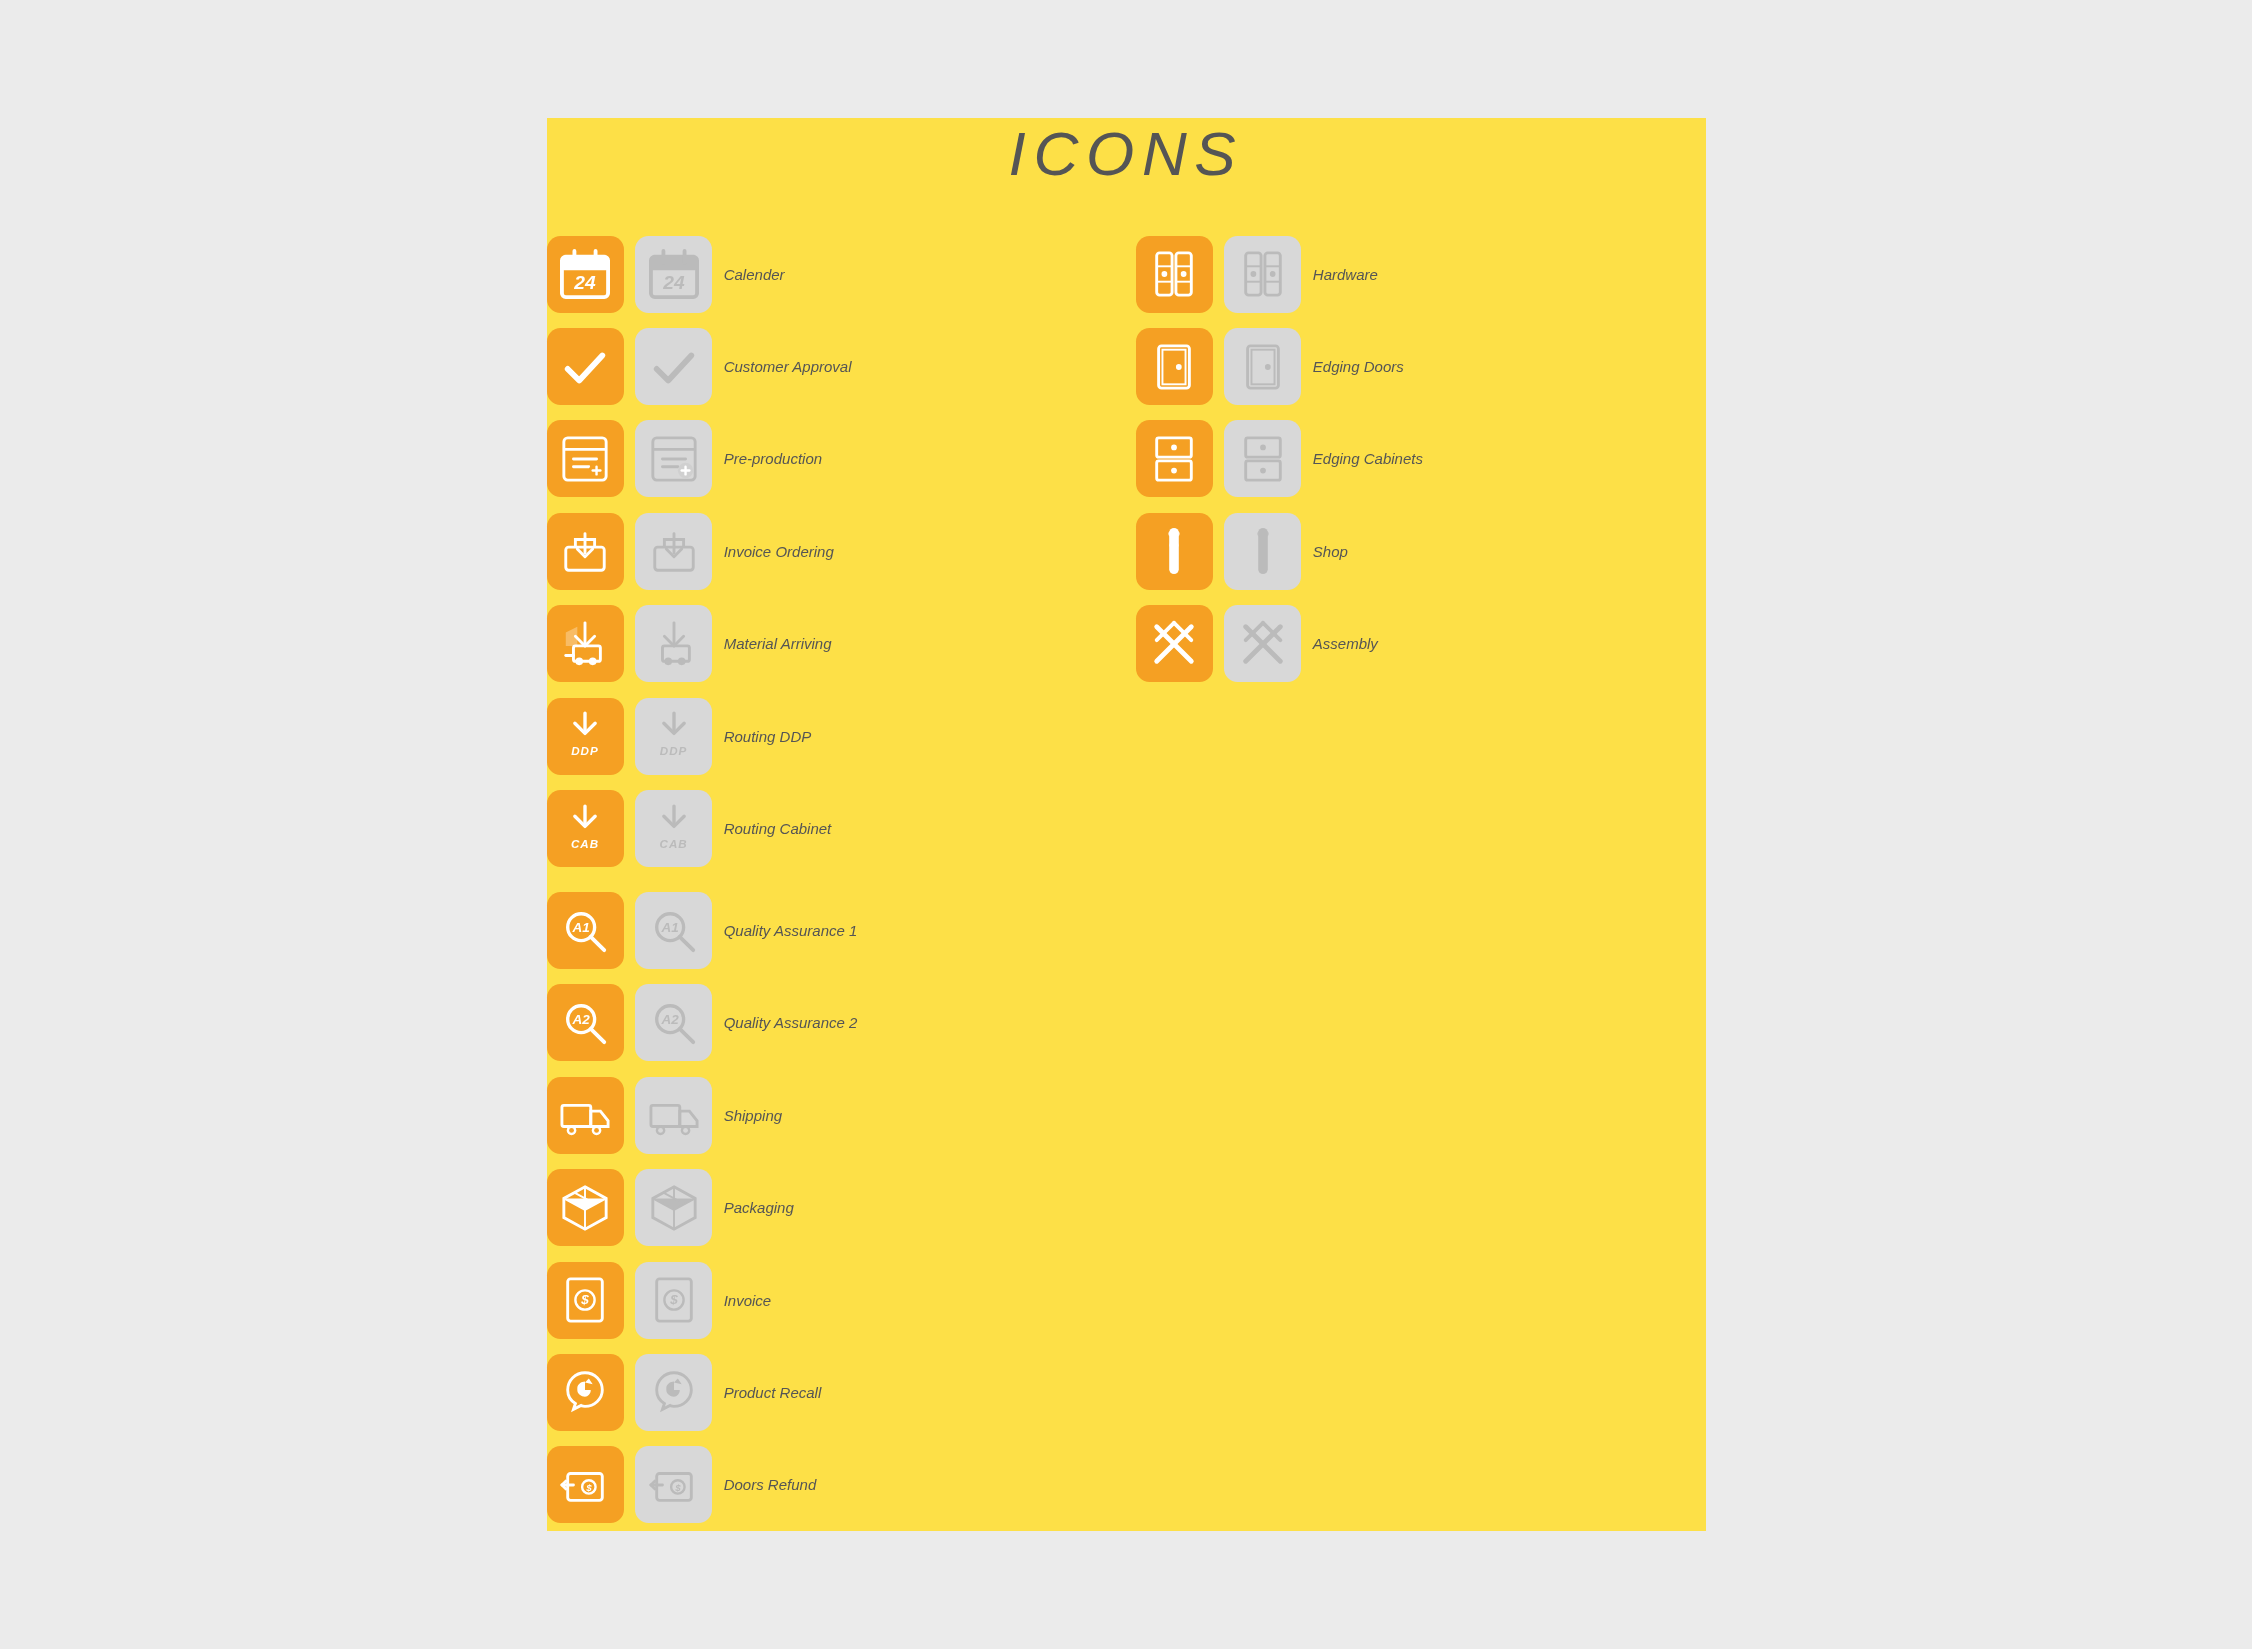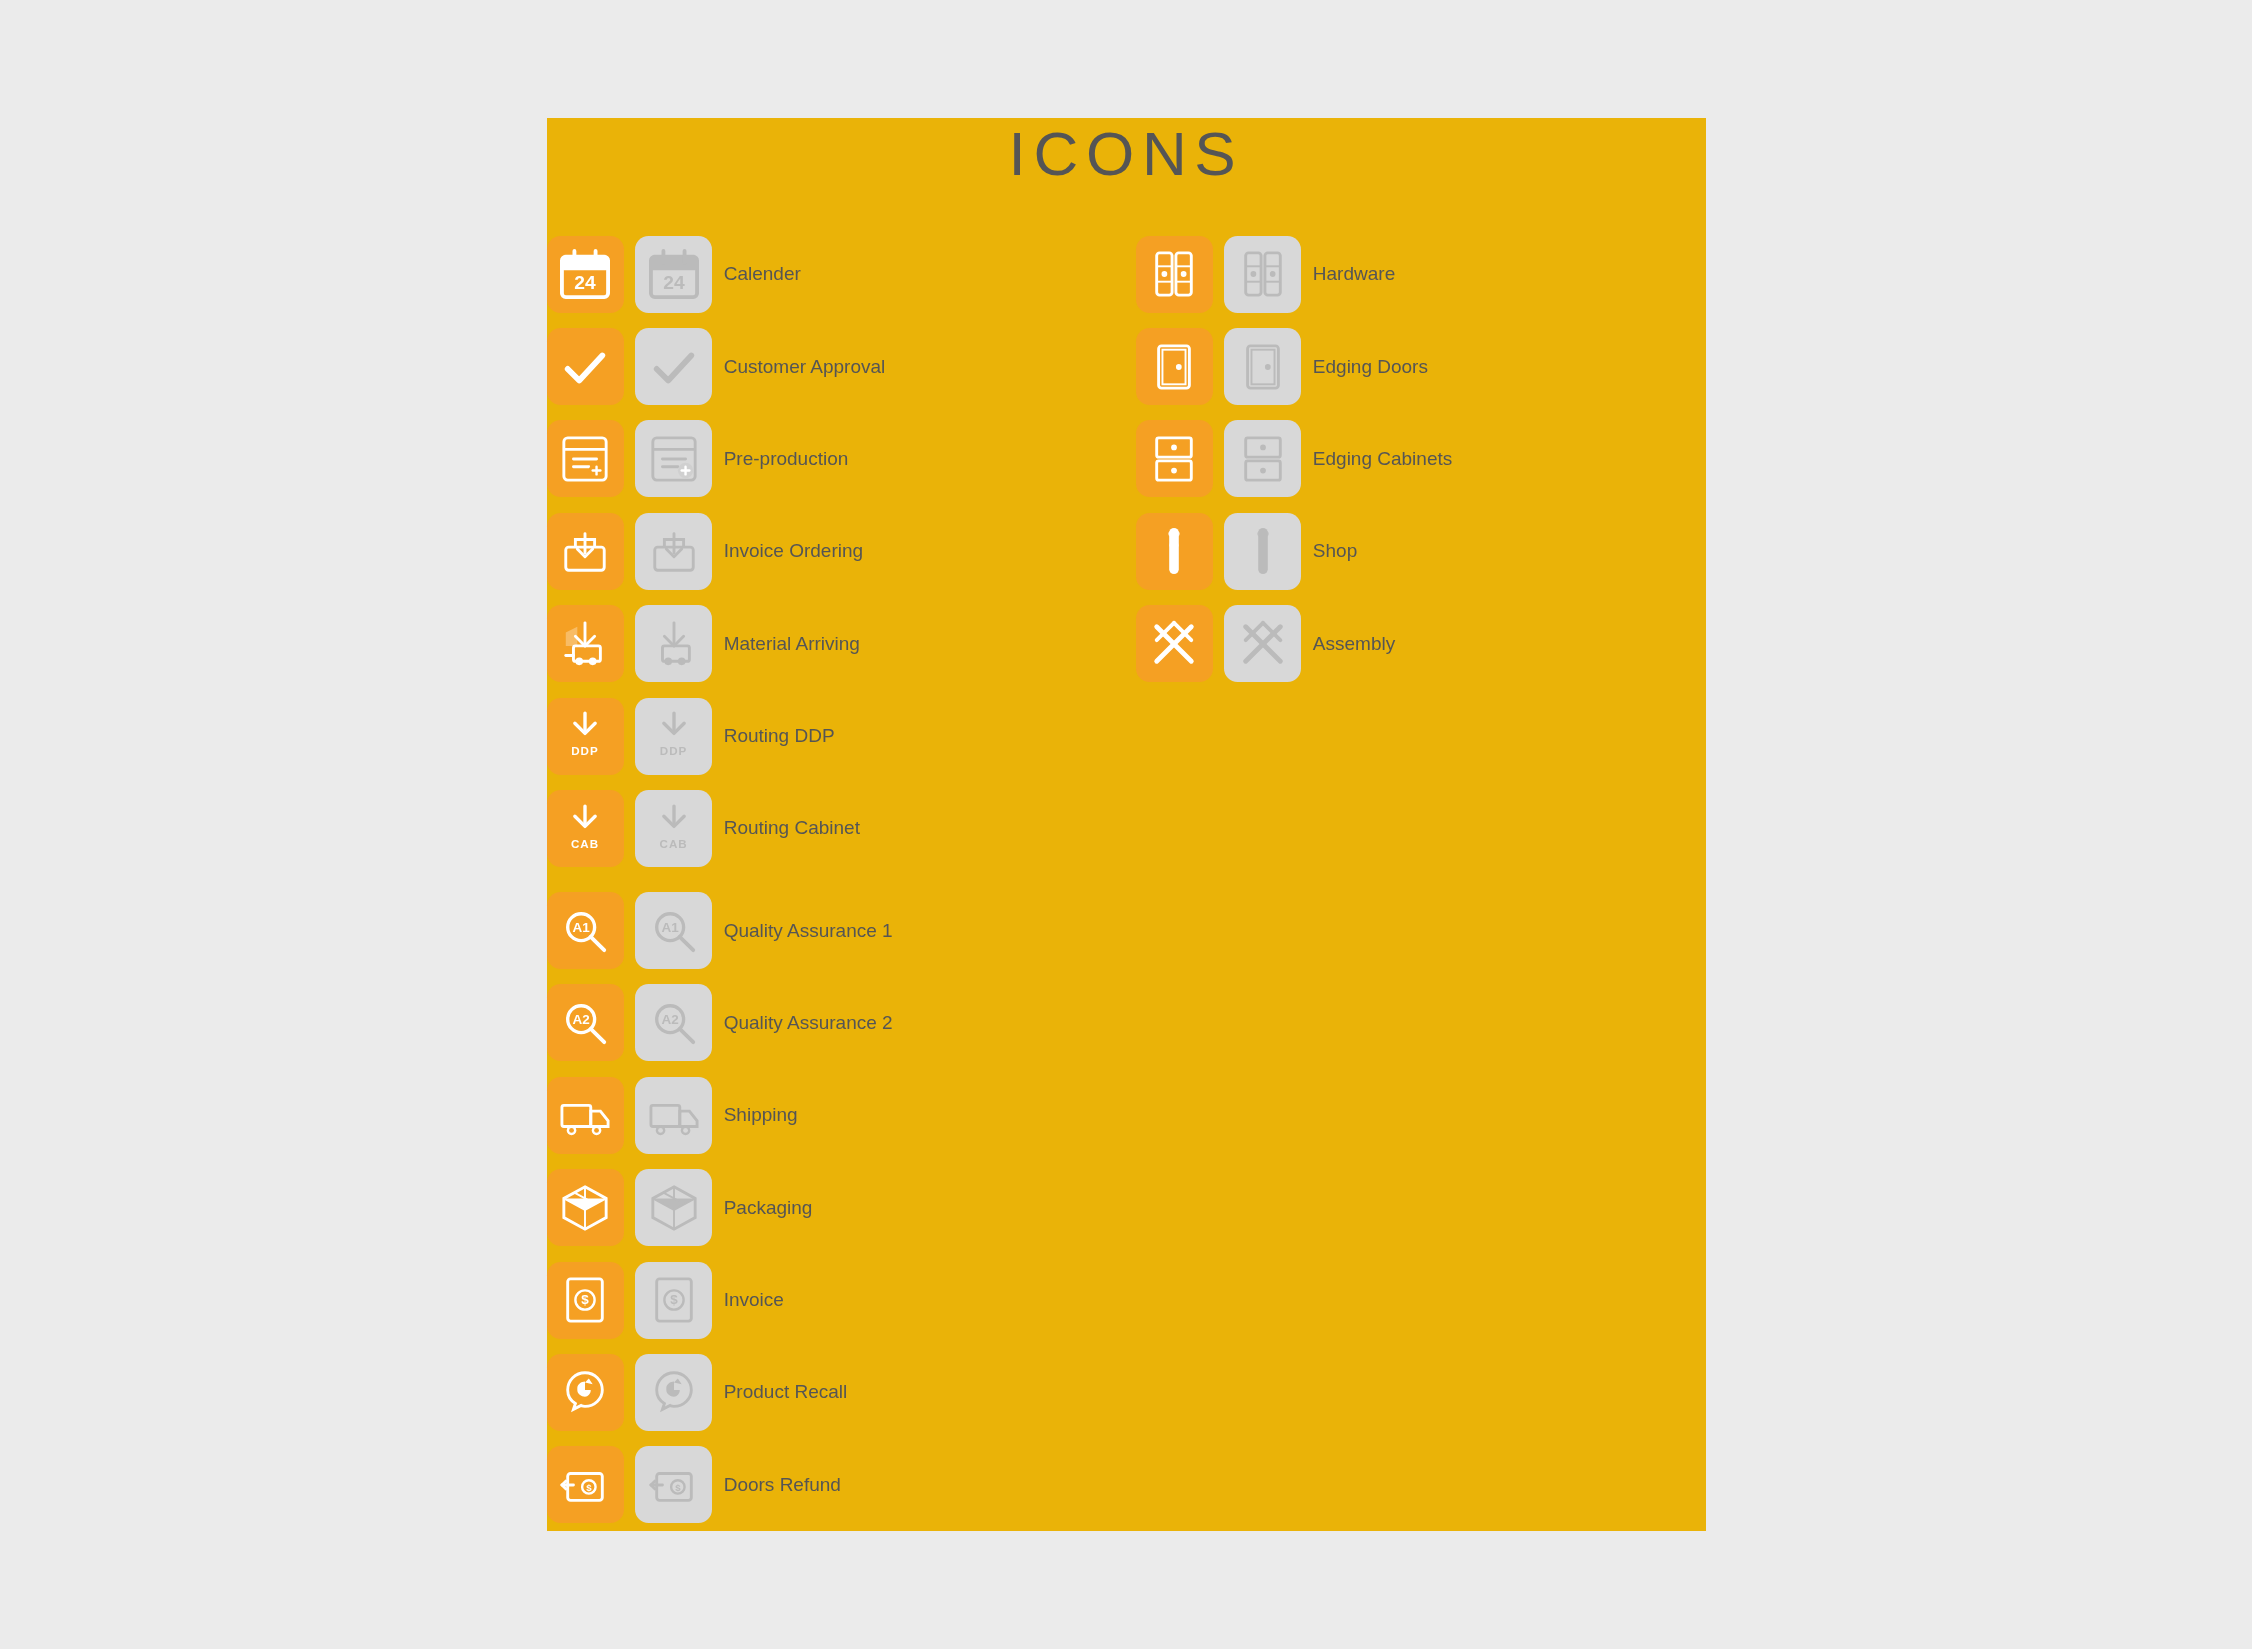--- a/index.html
+++ b/index.html
@@ -6,23 +6,24 @@
     body {
       background-color: #ebebeb;
       font-family: 'Arial', sans-serif;
       min-height: 100vh;
       display: flex;
       align-items: center;
       justify-content: center;
       padding: 39px;
     }
     .page-container {
-      background-color: #eab308;
+      background-color: #fde047;
       width: 100%;
       max-width: 1159px;
+      font-style: italic;
     }
     .title {
       text-align: center;
       font-size: 62px;
       font-weight: 300;
       color: #555;
       letter-spacing: 7.7px;
       margin-bottom: 39px;
     }
     .icons-grid {
@@ -45,21 +46,21 @@
       justify-content: center;
       flex-shrink: 0;
       font-size: 35px;
       color: white;
       position: relative;
       overflow: hidden;
     }
     .icon-box.orange { background-color: #f5a023; }
     .icon-box.gray { background-color: #d8d8d8; }
     .icon-label {
-      font-size: 19px;
+      font-size: 15px;
       color: #555;
       font-weight: 400;
     }
     
     .icon-box svg {
       width: 50px;
       height: 50px;
       fill: white;
     }
     .icon-box.gray svg {

